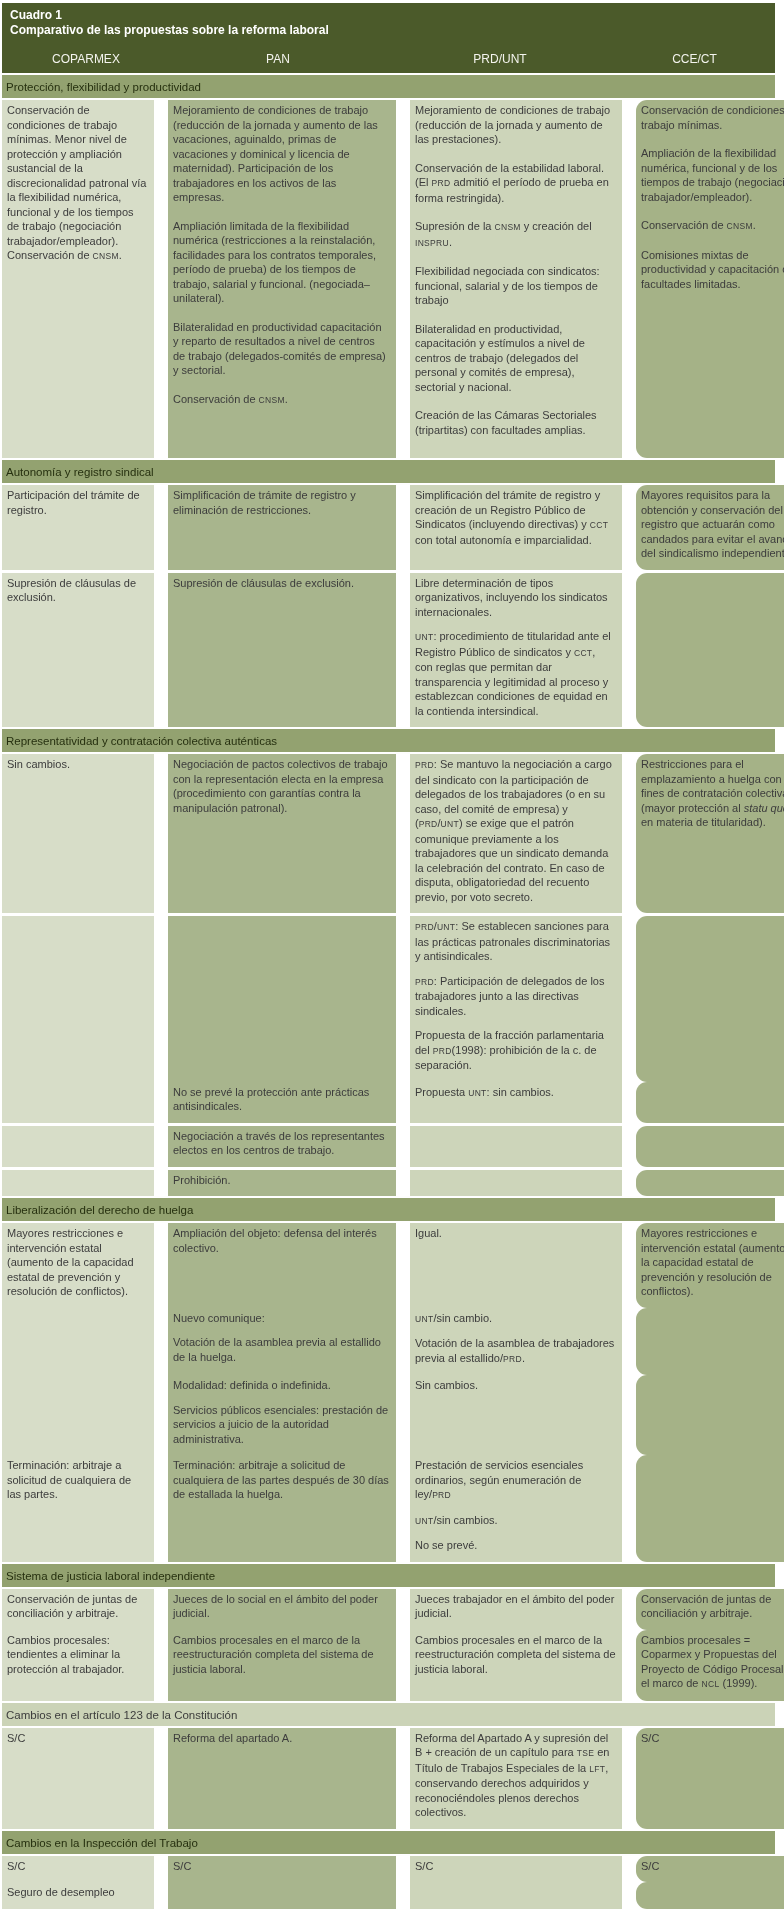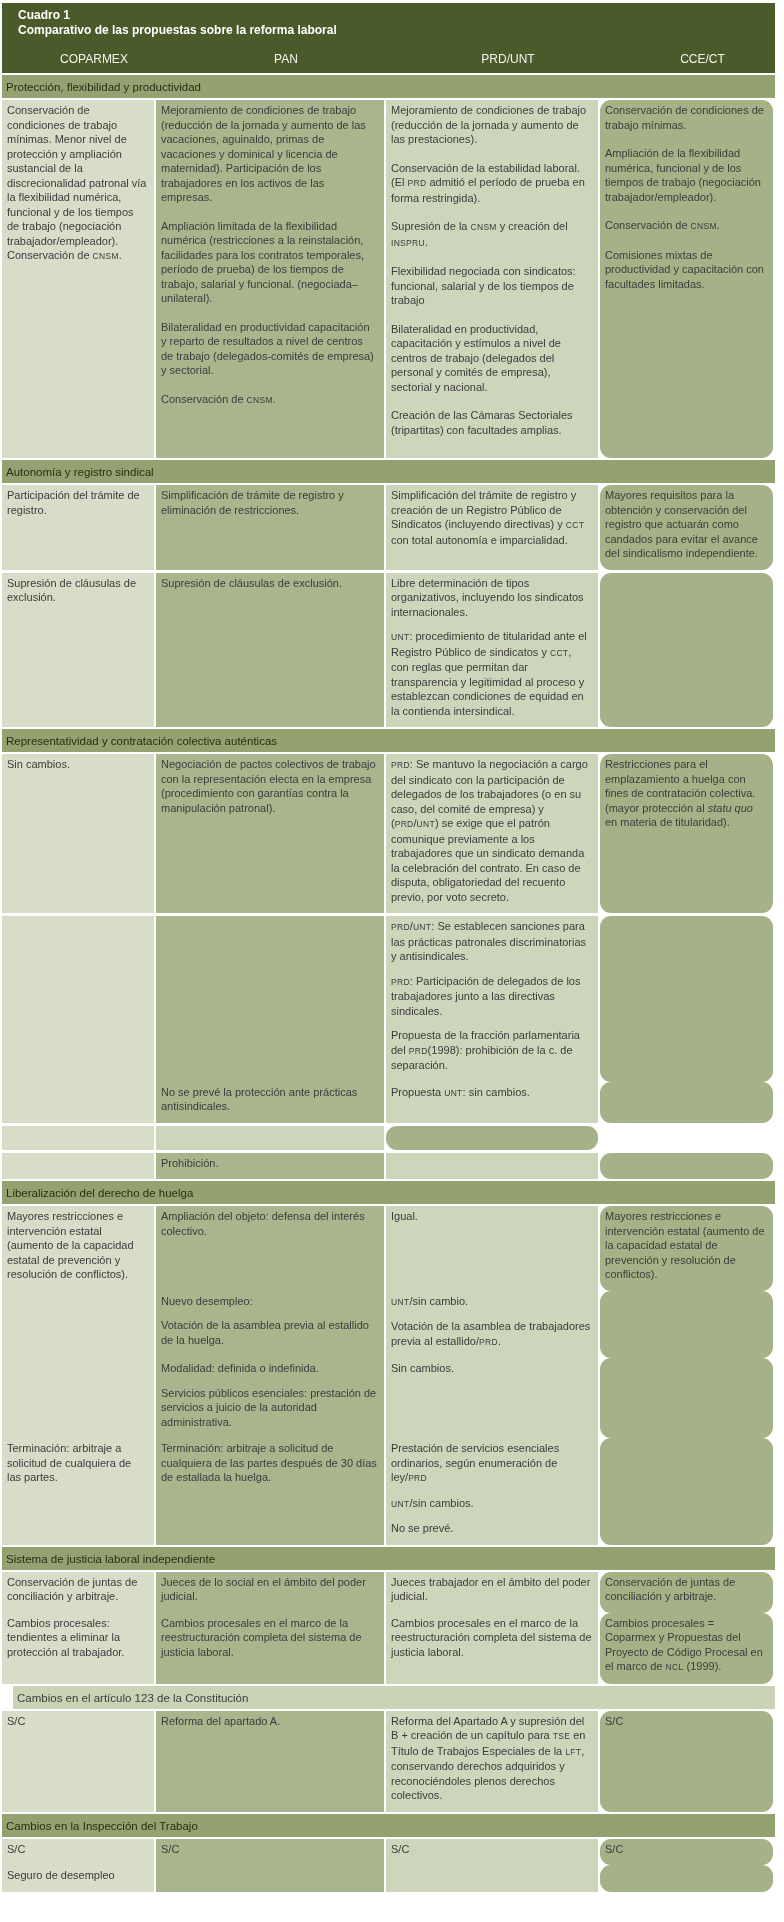--- a/index.html
+++ b/index.html
@@ -1,34 +1,34 @@
 <!DOCTYPE html>
 <html><head>
 <meta charset="utf-8">
 <style>
   html,body{margin:0;padding:0;background:#ffffff;}
   body{width:784px;min-height:1922px;font-family:"Liberation Sans","DejaVu Sans",sans-serif;color:#3c3c3c;}
   .page{width:784px;}
   .tablewrap{margin:3px 9px 0 2px;width:773px;}
 
   
-  .thead{background:#4b5a2a;color:#ffffff;padding:5px 8px 0 16px;}
+  .thead{background:#4b5a2a;color:#ffffff;padding:5px 8px 0 8px;}
   .thead .t1{font-size:12px;font-weight:bold;line-height:15px;}
   .thead .t2{font-size:12px;font-weight:bold;line-height:15px;}
   .colheads{display:grid;grid-template-columns:152px 228px 212px 173px;column-gap:2px;
             padding:14px 0 7px 0;}
   .colheads .ch{text-align:center;font-size:12px;font-weight:normal;color:#f4f4ee;}
 
   
   .band{background:#93a270;color:#26300f;font-size:11.5px;line-height:13px;
         padding:6px 6px 4px 4px;margin:2px 0;}
-  .band.light{background:#cbd3b7;color:#3c3c3c;margin-left:11px;}
-
-  
-  .row{display:grid;grid-template-columns:152px 228px 212px 173px;column-gap:2px;background:#ffffff;}
+  .band.light{background:#cbd3b7;color:#3c3c3c;}
+
+  
+  .row{display:grid;grid-template-columns:152px 228px 212px 173px;column-gap:14px;background:#ffffff;}
   .row.gap{margin-top:3px;}
   .cell{padding:3px 6px 7px 5px;font-size:11px;line-height:14.5px;min-height:14px;}
   .cell p{margin:0 0 10px 0;}
   .cell p:last-child{margin-bottom:2px;}
   .c1{background:#d7ddc8;}
   .c2{background:#a8b58d;}
   .c3{background:#cdd5ba;}
   .c4{background:#a5b287;border-radius:11px;}
 
   
@@ -139,20 +139,23 @@
           <div class="cell c2">
             <p>No se prevé la protección ante prácticas antisindicales.</p>
           </div>
           <div class="cell c3">
             <p>Propuesta <span class="sc">UNT</span>: sin cambios.</p>
           </div>
           <div class="cell c4"></div>
         </div>
         <div class="row sec-2 gap">
           <div class="cell c1"></div>
+          <div class="cell c2">
+            <p>Negociación a través de los representantes electos en los centros de trabajo.</p>
+          </div>
           <div class="cell c3"></div>
           <div class="cell c4"></div>
         </div>
         <div class="row sec-2 gap">
           <div class="cell c1"></div>
           <div class="cell c2">
             <p>Prohibición.</p>
           </div>
           <div class="cell c3"></div>
           <div class="cell c4"></div>
@@ -168,21 +171,21 @@
           <div class="cell c3">
             <p>Igual.</p>
           </div>
           <div class="cell c4">
             <p>Mayores restricciones e intervención estatal (aumento de la capacidad estatal de prevención y resolución de conflictos).</p>
           </div>
         </div>
         <div class="row sec-3">
           <div class="cell c1"></div>
           <div class="cell c2">
-            <p>Nuevo desempleo:</p>
+            <p>Nuevo comunique:</p>
             <p>Votación de la asamblea previa al estallido de la huelga.</p>
           </div>
           <div class="cell c3">
             <p><span class="sc">UNT</span>/sin cambio.</p>
             <p>Votación de la asamblea de trabajadores previa al estallido/<span class="sc">PRD</span>.</p>
           </div>
           <div class="cell c4"></div>
         </div>
         <div class="row sec-3">
           <div class="cell c1"></div>

